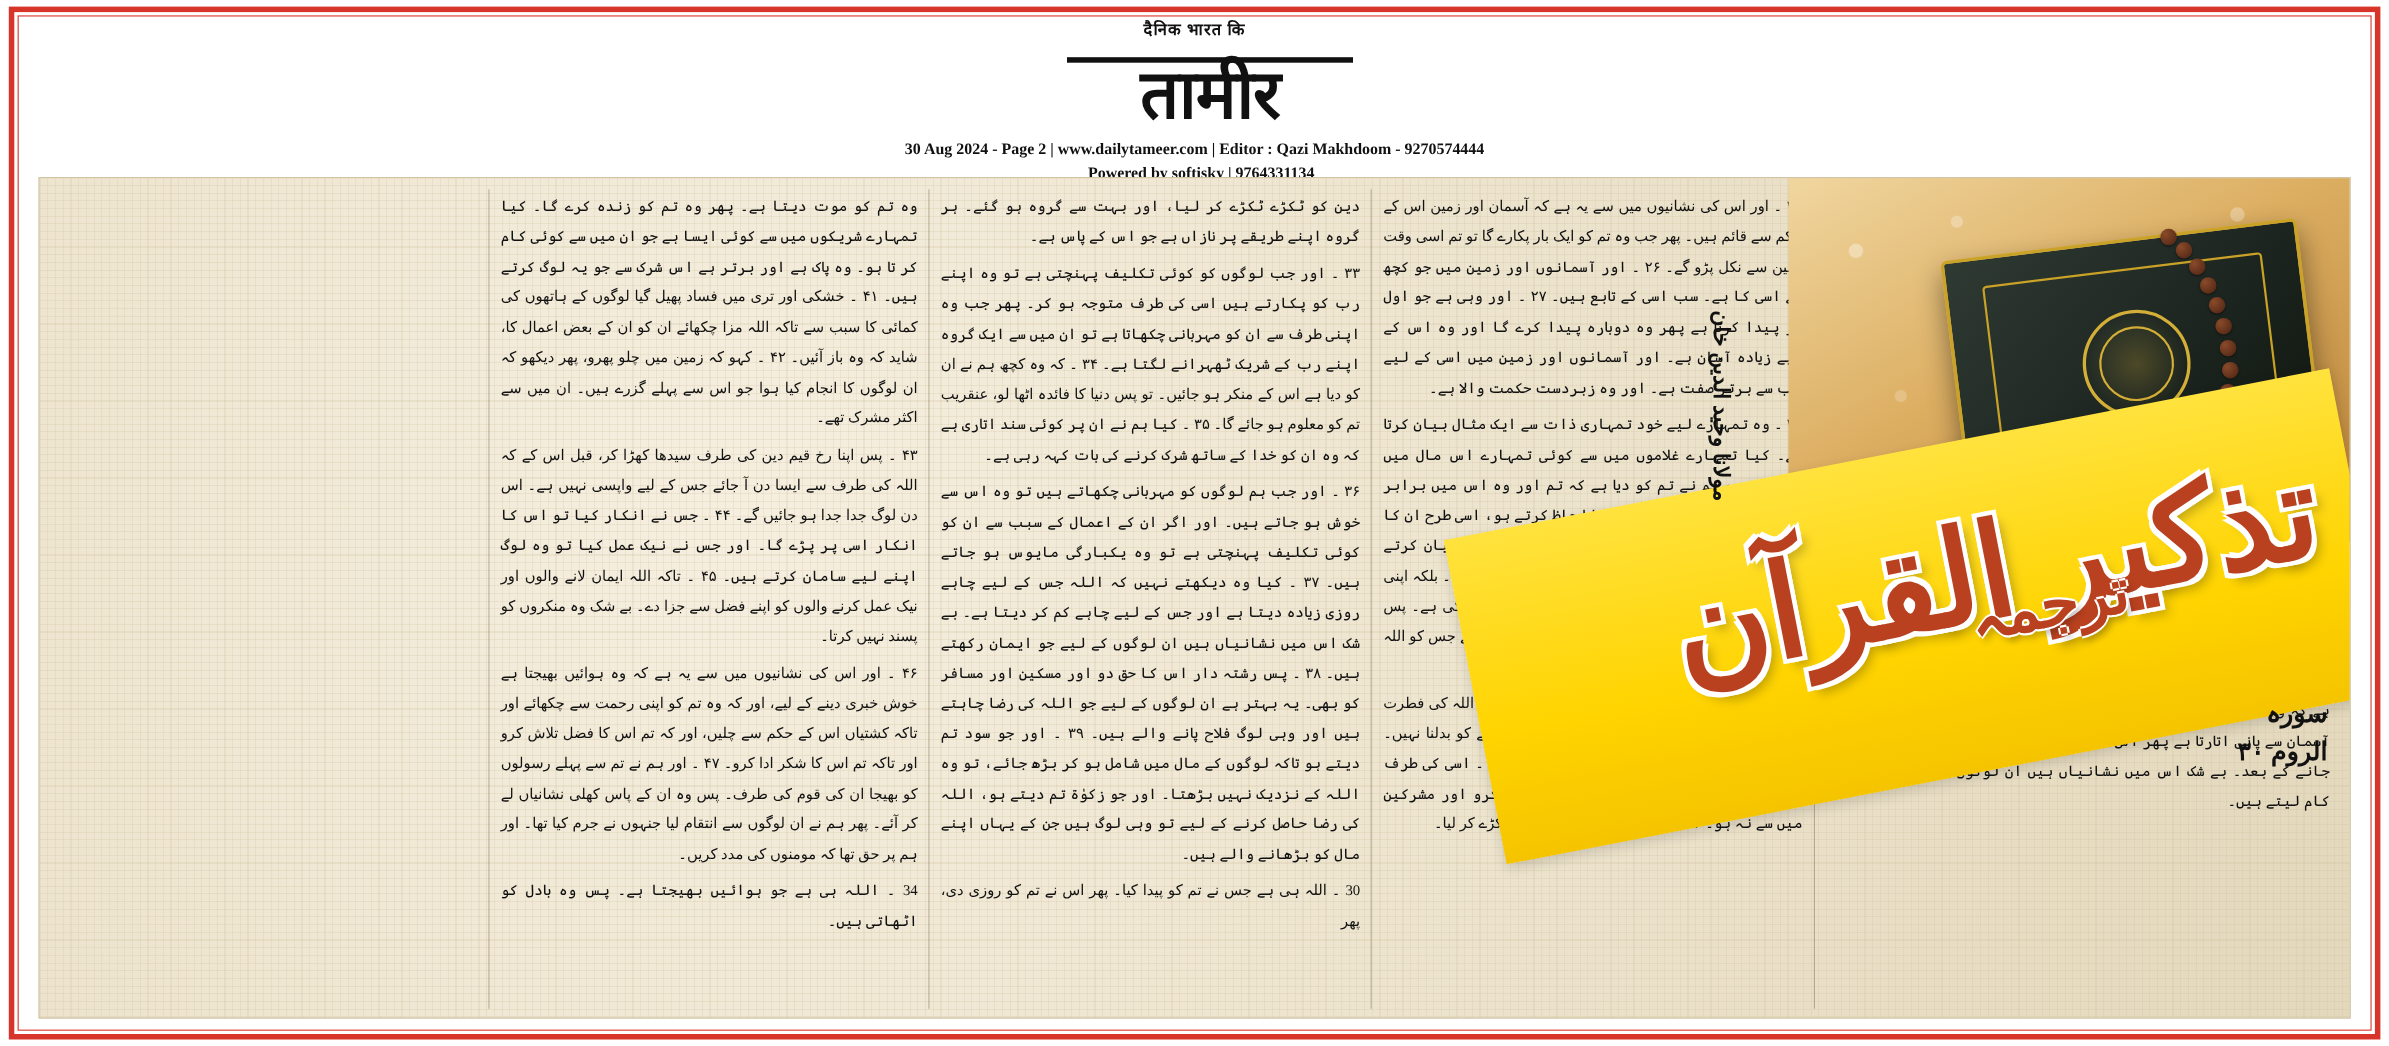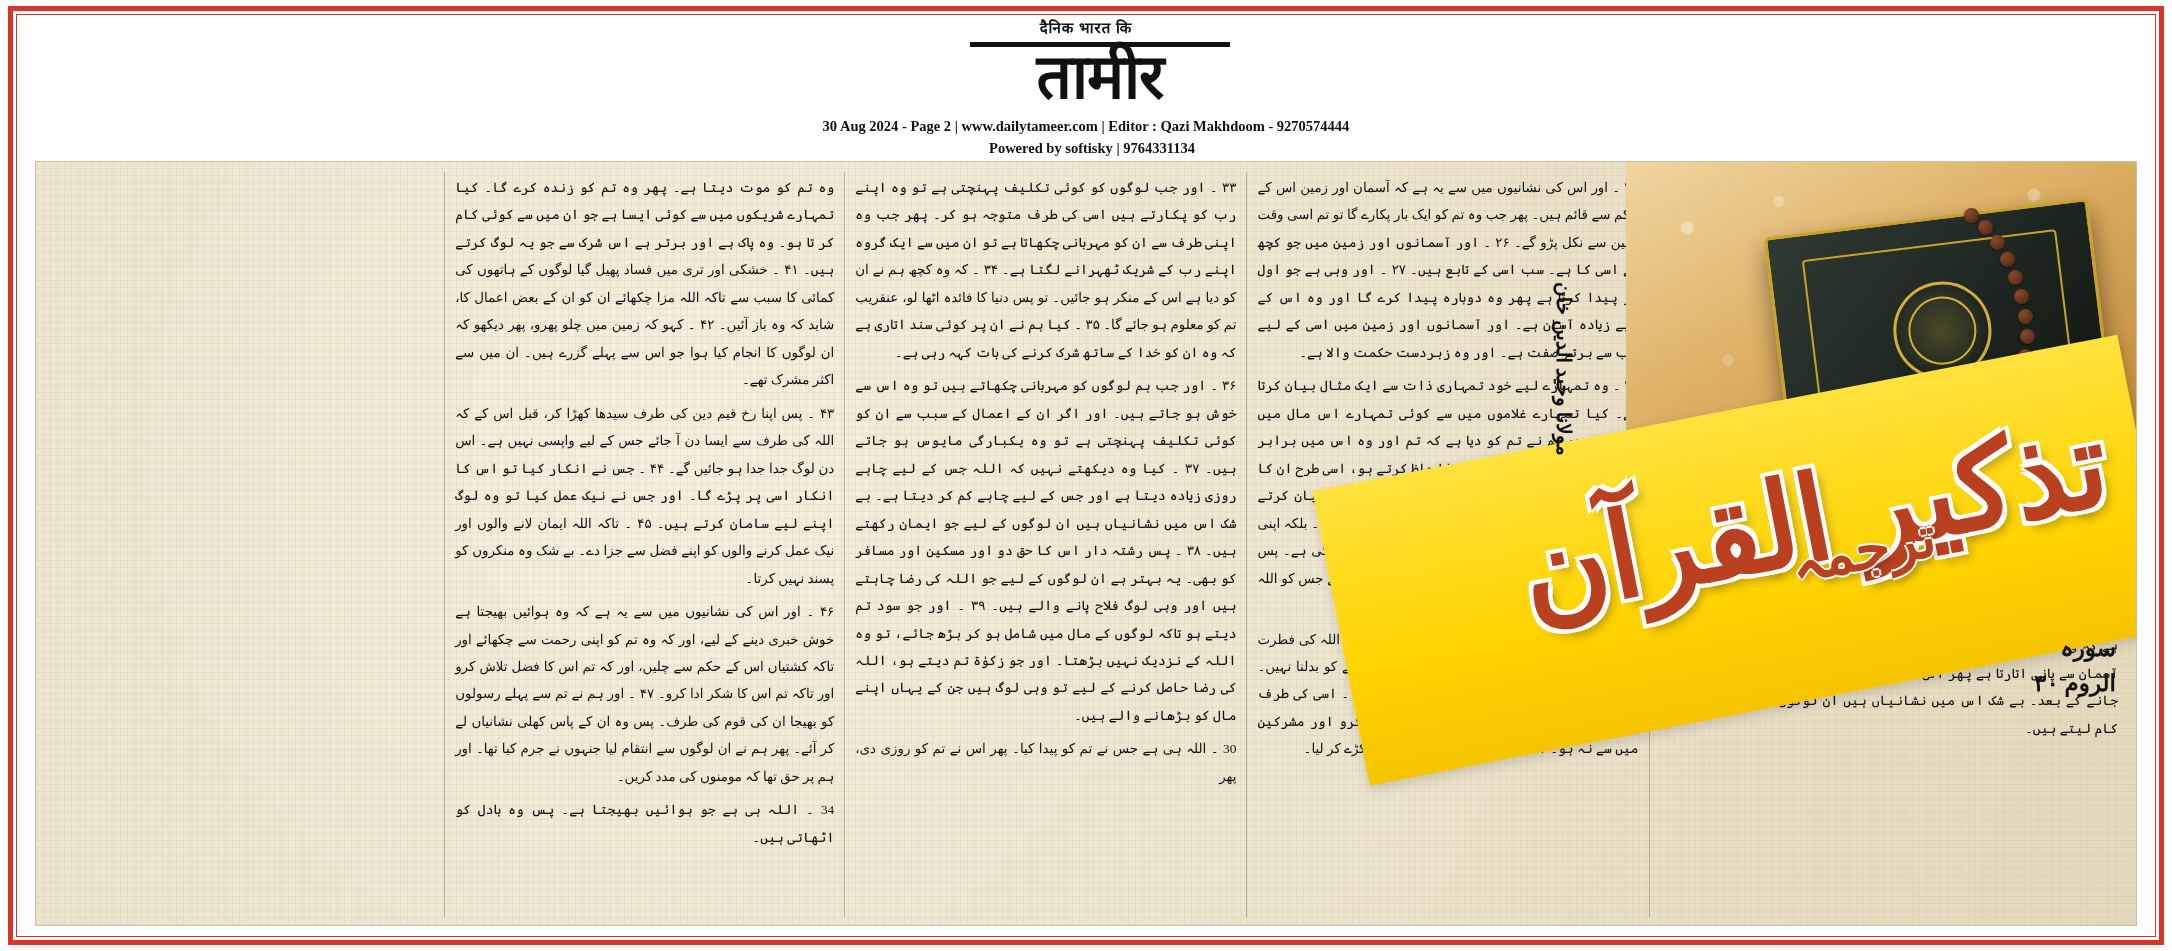--- a/index.html
+++ b/index.html
@@ -48,21 +48,21 @@
     height: 130px;
     text-align: center;
   }
   .masthead-hindi {
     font-family: "Liberation Serif", serif;
     font-size: 15px;
     font-weight: bold;
     color: #111;
     letter-spacing: 1px;
     line-height: 1;
-    margin-bottom: 6px;
+    margin-bottom: 16px;
   }
   .masthead-title {
     font-family: "Liberation Serif", serif;
     font-size: 62px;
     font-weight: bold;
     color: #111;
     line-height: 0.95;
     letter-spacing: -1px;
     padding-left: 28px;
   }
@@ -320,20 +320,21 @@
           <p>۲۲ ۔ اور اس کی نشانیوں میں سے ہے آسمانوں اور زمین کی پیدائش اور تمہاری بولیوں اور تمہارے رنگوں کا فرق۔ بے شک اس میں بہت سی نشانیاں ہیں علم والوں کے لیے۔ ۲۳ ۔ اور اس کی نشانیوں میں سے تمہارا رات اور دن میں سو نا ہے اور تمہارا اس کے فضل کا تلاش کرنا ہے۔ بے شک اس میں بہت سی نشانیاں ہیں ان لوگوں کے لیے جو سنتے ہیں۔ ۲۴ ۔ اور اس کی نشانیوں میں سے یہ ہے کہ وہ تم کو بجلی دکھاتا ہے خوف کے ساتھ اور امید کے ساتھ اور وہ آسمان سے پانی اتارتا ہے پھر اس سے زمین کو زندہ کرتا ہے اس کے مردہ ہو جانے کے بعد۔ بے شک اس میں نشانیاں ہیں ان لوگوں کے لیے جو عقل سے کام لیتے ہیں۔</p>
         </div>
 
         <div class="col c2">
           <p>۲۵ ۔ اور اس کی نشانیوں میں سے یہ ہے کہ آسمان اور زمین اس کے حکم سے قائم ہیں۔ پھر جب وہ تم کو ایک بار پکارے گا تو تم اسی وقت زمین سے نکل پڑو گے۔ ۲۶ ۔ اور آسمانوں اور زمین میں جو کچھ ہے اسی کا ہے۔ سب اسی کے تابع ہیں۔ ۲۷ ۔ اور وہی ہے جو اول بار پیدا کرتا ہے پھر وہ دوبارہ پیدا کرے گا اور وہ اس کے لیے زیادہ آسان ہے۔ اور آسمانوں اور زمین میں اسی کے لیے سب سے برتر صفت ہے۔ اور وہ زبردست حکمت والا ہے۔</p>
           <p>۲۸ ۔ وہ تمہارے لیے خود تمہاری ذات سے ایک مثال بیان کرتا ہے۔ کیا تمہارے غلاموں میں سے کوئی تمہارے اس مال میں شریک ہے جو ہم نے تم کو دیا ہے کہ تم اور وہ اس میں برابر ہوں۔ اور جس طرح تم اپنوں کا لحاظ کرتے ہو، اسی طرح ان کا بھی لحاظ کرتے ہو۔ اس طرح ہم آیتیں کھول کر بیان کرتے ہیں ان لوگوں کے لیے جو عقل سے کام لیتے ہیں۔ ۲۹ ۔ بلکہ اپنی جانوں پر ظلم کرنے والوں نے بلا دلیل خیالات کی پیروی کی ہے۔ پس جس کو اللہ گمراہ کر دے اس کو کون ہدایت دے سکتا ہے جس کو اللہ نے بھٹکا دیا ہو۔ اور کوئی ان کا مددگار نہیں۔</p>
           <p>۳۰ ۔ پس تم یکسو کر اپنا رخ اس دین کی طرف رکھو، اللہ کی فطرت جس پر اس نے لوگوں کو بنایا ہے۔ اس کے بنائے ہوئے کو بدلنا نہیں۔ یہی سیدھا دین ہے۔ لیکن اکثر لوگ نہیں جانتے۔ ۳۱ ۔ اسی کی طرف متوجہ ہو اور اس سے ڈرو اور نماز قائم کرو اور مشرکین میں سے نہ ہو۔ ۳۲ ۔ جنہوں نے اپنے دین کو ٹکڑے ٹکڑے کر لیا۔</p>
         </div>
 
         <div class="col c3">
+          <p>دین کو ٹکڑے ٹکڑے کر لیا، اور بہت سے گروہ ہو گئے۔ ہر گروہ اپنے طریقے پر نازاں ہے جو اس کے پاس ہے۔</p>
           <p>۳۳ ۔ اور جب لوگوں کو کوئی تکلیف پہنچتی ہے تو وہ اپنے رب کو پکارتے ہیں اسی کی طرف متوجہ ہو کر۔ پھر جب وہ اپنی طرف سے ان کو مہربانی چکھاتا ہے تو ان میں سے ایک گروہ اپنے رب کے شریک ٹھہرانے لگتا ہے۔ ۳۴ ۔ کہ وہ کچھ ہم نے ان کو دیا ہے اس کے منکر ہو جائیں۔ تو پس دنیا کا فائدہ اٹھا لو، عنقریب تم کو معلوم ہو جائے گا۔ ۳۵ ۔ کیا ہم نے ان پر کوئی سند اتاری ہے کہ وہ ان کو خدا کے ساتھ شرک کرنے کی بات کہہ رہی ہے۔</p>
           <p>۳۶ ۔ اور جب ہم لوگوں کو مہربانی چکھاتے ہیں تو وہ اس سے خوش ہو جاتے ہیں۔ اور اگر ان کے اعمال کے سبب سے ان کو کوئی تکلیف پہنچتی ہے تو وہ یکبارگی مایوس ہو جاتے ہیں۔ ۳۷ ۔ کیا وہ دیکھتے نہیں کہ اللہ جس کے لیے چاہے روزی زیادہ دیتا ہے اور جس کے لیے چاہے کم کر دیتا ہے۔ بے شک اس میں نشانیاں ہیں ان لوگوں کے لیے جو ایمان رکھتے ہیں۔ ۳۸ ۔ پس رشتہ دار اس کا حق دو اور مسکین اور مسافر کو بھی۔ یہ بہتر ہے ان لوگوں کے لیے جو اللہ کی رضا چاہتے ہیں اور وہی لوگ فلاح پانے والے ہیں۔ ۳۹ ۔ اور جو سود تم دیتے ہو تاکہ لوگوں کے مال میں شامل ہو کر بڑھ جائے، تو وہ اللہ کے نزدیک نہیں بڑھتا۔ اور جو زکوٰۃ تم دیتے ہو، اللہ کی رضا حاصل کرنے کے لیے تو وہی لوگ ہیں جن کے یہاں اپنے مال کو بڑھانے والے ہیں۔</p>
           <p>30 ۔ اللہ ہی ہے جس نے تم کو پیدا کیا۔ پھر اس نے تم کو روزی دی، پھر</p>
         </div>
 
         <div class="col c4">
           <p>وہ تم کو موت دیتا ہے۔ پھر وہ تم کو زندہ کرے گا۔ کیا تمہارے شریکوں میں سے کوئی ایسا ہے جو ان میں سے کوئی کام کر تا ہو۔ وہ پاک ہے اور برتر ہے اس شرک سے جو یہ لوگ کرتے ہیں۔ ۴۱ ۔ خشکی اور تری میں فساد پھیل گیا لوگوں کے ہاتھوں کی کمائی کا سبب سے تاکہ اللہ مزا چکھائے ان کو ان کے بعض اعمال کا، شاید کہ وہ باز آئیں۔ ۴۲ ۔ کہو کہ زمین میں چلو پھرو، پھر دیکھو کہ ان لوگوں کا انجام کیا ہوا جو اس سے پہلے گزرے ہیں۔ ان میں سے اکثر مشرک تھے۔</p>
           <p>۴۳ ۔ پس اپنا رخ قیم دین کی طرف سیدھا کھڑا کر، قبل اس کے کہ اللہ کی طرف سے ایسا دن آ جائے جس کے لیے واپسی نہیں ہے۔ اس دن لوگ جدا جدا ہو جائیں گے۔ ۴۴ ۔ جس نے انکار کیا تو اس کا انکار اسی پر پڑے گا۔ اور جس نے نیک عمل کیا تو وہ لوگ اپنے لیے سامان کرتے ہیں۔ ۴۵ ۔ تاکہ اللہ ایمان لانے والوں اور نیک عمل کرنے والوں کو اپنے فضل سے جزا دے۔ بے شک وہ منکروں کو پسند نہیں کرتا۔</p>
           <p>۴۶ ۔ اور اس کی نشانیوں میں سے یہ ہے کہ وہ ہوائیں بھیجتا ہے خوش خبری دینے کے لیے، اور کہ وہ تم کو اپنی رحمت سے چکھائے اور تاکہ کشتیاں اس کے حکم سے چلیں، اور کہ تم اس کا فضل تلاش کرو اور تاکہ تم اس کا شکر ادا کرو۔ ۴۷ ۔ اور ہم نے تم سے پہلے رسولوں کو بھیجا ان کی قوم کی طرف۔ پس وہ ان کے پاس کھلی نشانیاں لے کر آئے۔ پھر ہم نے ان لوگوں سے انتقام لیا جنہوں نے جرم کیا تھا۔ اور ہم پر حق تھا کہ مومنوں کی مدد کریں۔</p>
           <p>34 ۔ اللہ ہی ہے جو ہوائیں بھیجتا ہے۔ پس وہ بادل کو اٹھاتی ہیں۔</p>

